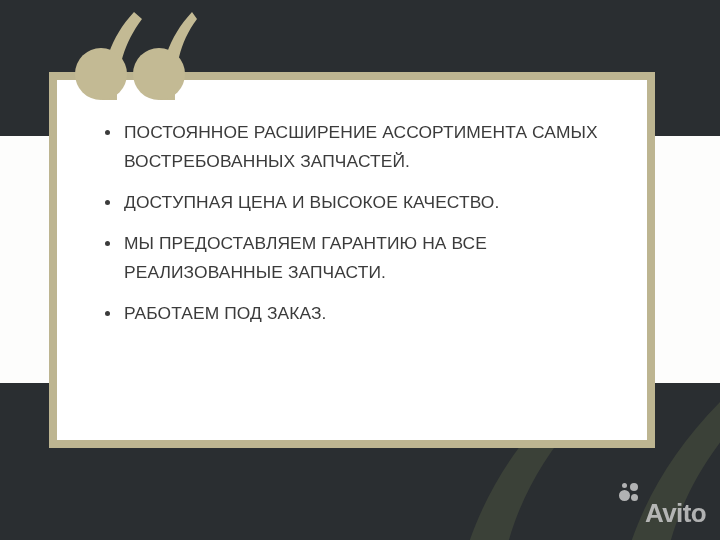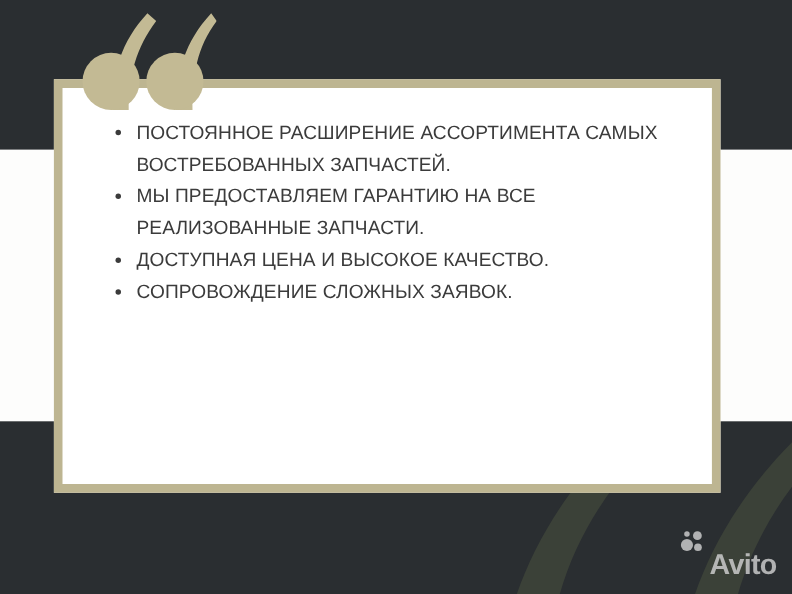--- a/index.html
+++ b/index.html
@@ -77,21 +77,21 @@
     padding: 0;
   }
 
   ul.bullets li {
     position: relative;
     font-size: 17.4px;
     line-height: 29px;
     color: #3b3b3b;
     letter-spacing: 0.1px;
     padding-left: 21px;
-    margin: 0 0 0 0;
+    margin: 12px 0 0 0;
     text-transform: uppercase;
     font-weight: 400;
   }
 
   ul.bullets li::before {
     content: "";
     position: absolute;
     left: 2px;
     top: 12px;
     width: 5px;
@@ -154,23 +154,23 @@
     <path d="M30 92 C30 58, 38 30, 62 4 L70 11 C52 35, 45 60, 45 92 Z" fill="#c3ba94"></path>
     <circle cx="29" cy="66" r="26" fill="#c3ba94"></circle>
     <path d="M88 92 C88 58, 96 30, 120 4 L125 11 C107 35, 103 60, 103 92 Z" fill="#c3ba94"></path>
     <circle cx="87" cy="66" r="26" fill="#c3ba94"></circle>
   </svg>
 
   <div class="card">
     <div class="card-inner">
       <ul class="bullets">
         <li>Постоянное расширение ассортимента самых востребованных запчастей.</li>
+        <li>Доступная цена и высокое качество.</li>
         <li>Мы предоставляем гарантию на все реализованные запчасти.</li>
-        <li>Доступная цена и высокое качество.</li>
-        <li>Сопровождение сложных заявок.</li>
+        <li>Работаем под заказ.</li>
       </ul>
     </div>
   </div>
 
   <div class="avito">
     <span class="avito-dots">
       <i class="d1"></i>
       <i class="d2"></i>
       <i class="d3"></i>
       <i class="d4"></i>

